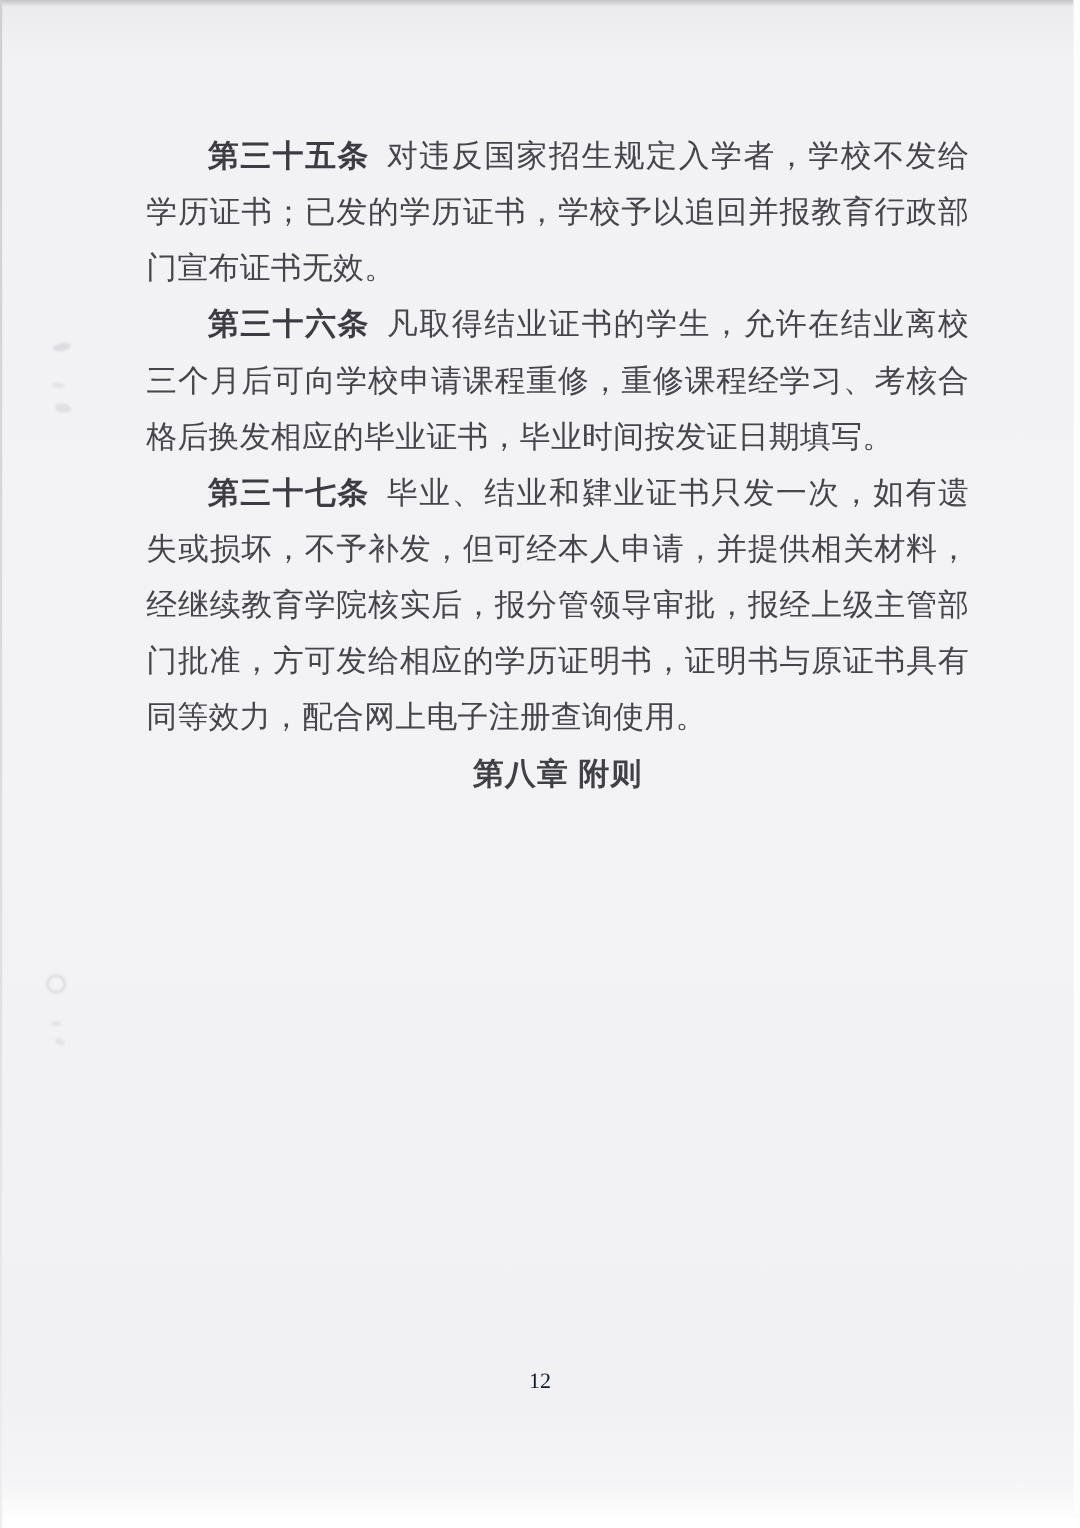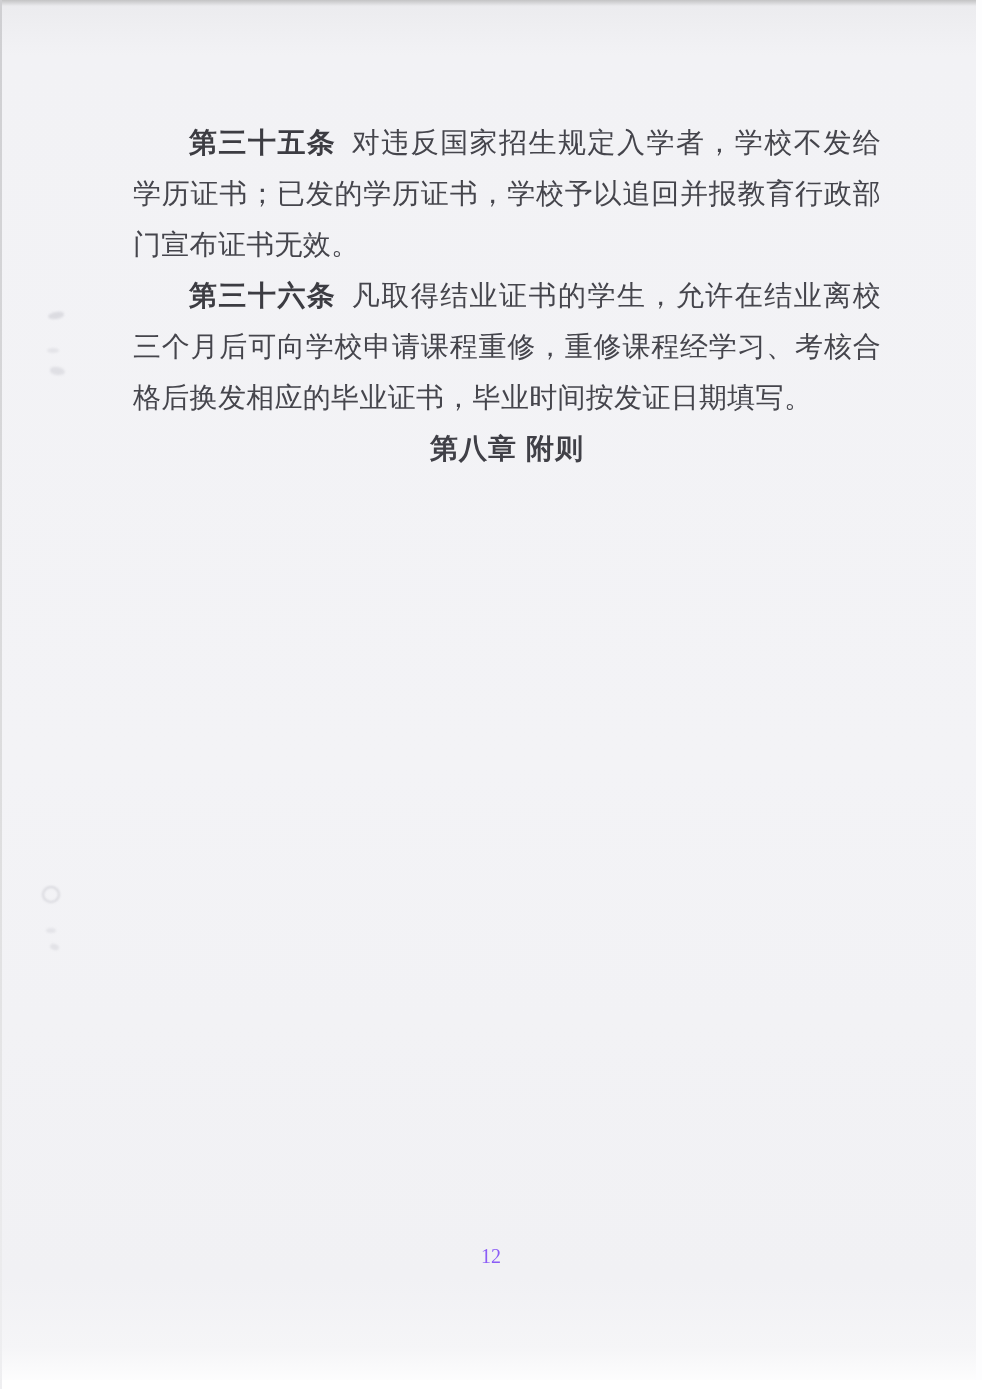--- a/index.html
+++ b/index.html
@@ -91,21 +91,21 @@
     font-family: "Liberation Sans", "DejaVu Sans", sans-serif;
     letter-spacing: 1px;
   }
   .page-number {
     position: absolute;
     top: 1245px;
     left: 0;
     width: 100%;
     text-align: center;
     font-size: 20px;
-    color: #8b5cf6;
+    color: #0f172a;
     font-family: "Liberation Serif", "DejaVu Serif", serif;
   }
 </style>
 </head>
 <body>
 
 <div class="page">
 
   <div class="edge-top"></div>
   <div class="edge-right"></div>
@@ -118,20 +118,21 @@
   <div class="smudge s4"></div>
   <div class="smudge s5"></div>
   <div class="smudge s6"></div>
 
   <div class="content">
 
     <p class="para"><span class="art-num">第三十五条</span><span class="art-text">对违反国家招生规定入学者，学校不发给学历证书；已发的学历证书，学校予以追回并报教育行政部门宣布证书无效。</span></p>
 
     <p class="para"><span class="art-num">第三十六条</span><span class="art-text">凡取得结业证书的学生，允许在结业离校三个月后可向学校申请课程重修，重修课程经学习、考核合格后换发相应的毕业证书，毕业时间按发证日期填写。</span></p>
 
+    <p class="para"><span class="art-num">第三十七条</span><span class="art-text">毕业、结业和肄业证书只发一次，如有遗失或损坏，不予补发，但可经本人申请，并提供相关材料，经继续教育学院核实后，报分管领导审批，报经上级主管部门批准，方可发给相应的学历证明书，证明书与原证书具有同等效力，配合网上电子注册查询使用。</span></p>
 
     <h2 class="chapter">第八章 附则</h2>
 
 
   </div>
 
   <div class="page-number">12</div>
 
 </div>
 

